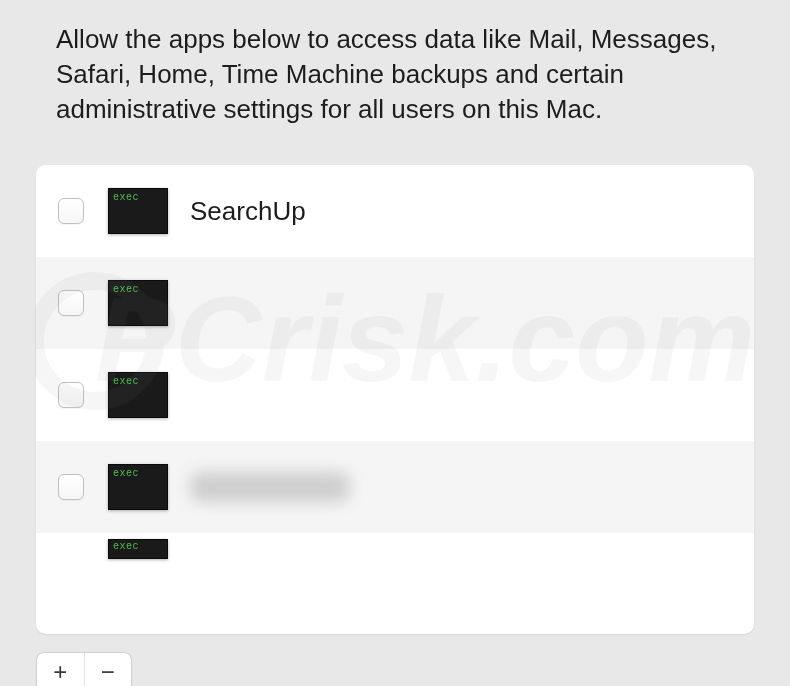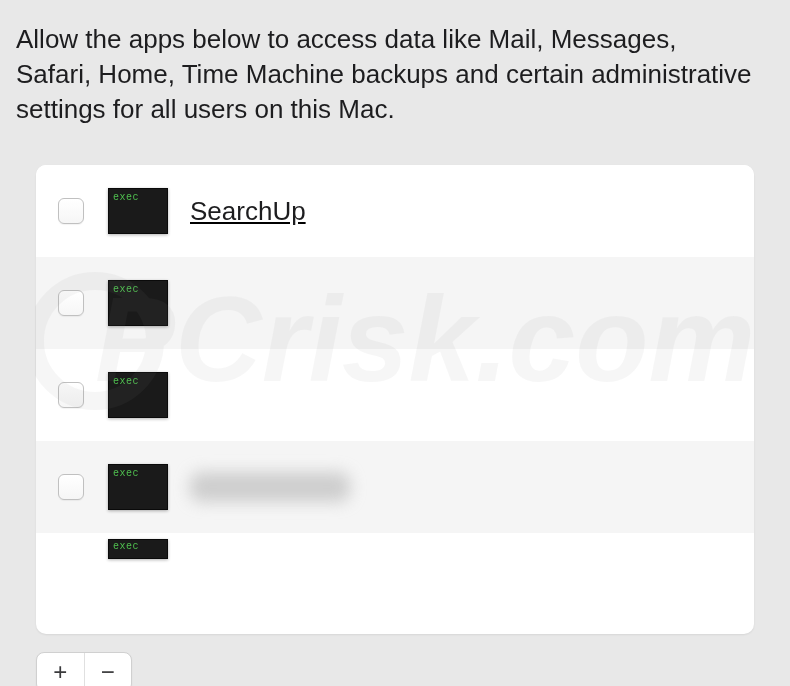--- a/index.html
+++ b/index.html
@@ -10,34 +10,33 @@
     body {
       width: 790px;
       height: 686px;
       background: #e8e8e8;
       font-family: -apple-system, BlinkMacSystemFont, "Helvetica Neue", Arial, sans-serif;
       -webkit-font-smoothing: antialiased;
       position: relative;
       overflow: hidden;
     }
     .description {
-      padding: 22px 36px 0 16px;
+      padding: 22px 36px 0 56px;
       font-size: 26px;
       line-height: 1.35;
       color: #1d1d1f;
       font-weight: 400;
     }
     .list-container {
       margin: 38px 36px 0 36px;
       background: #ffffff;
       border-radius: 10px;
       box-shadow: 0 1px 2px rgba(0,0,0,0.08);
       overflow: hidden;
       height: 469px;
-      text-decoration: underline;
     }
     .list-row {
       display: flex;
       align-items: center;
       height: 92px;
       padding: 0 22px;
       position: relative;
     }
     .list-row:nth-child(even) {
       background: #f5f5f5;

